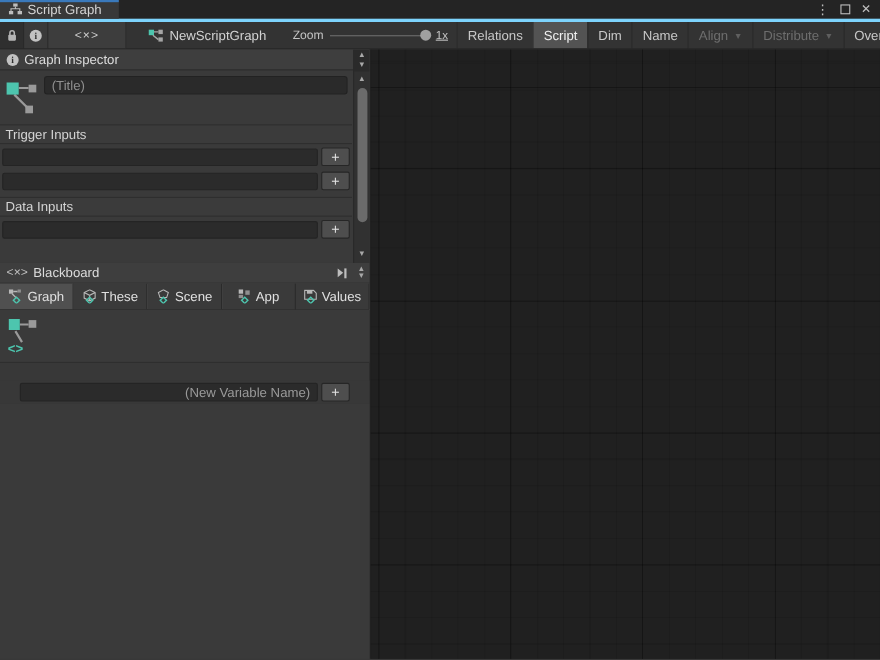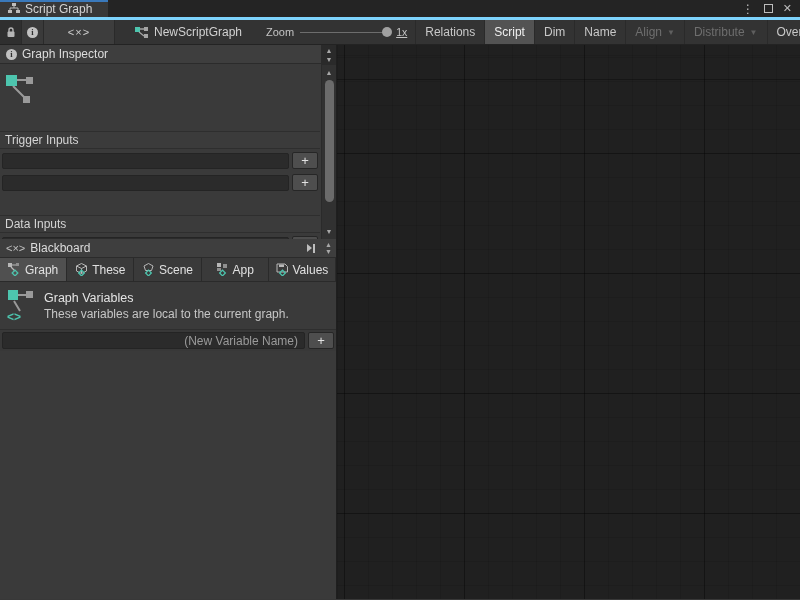--- a/index.html
+++ b/index.html
@@ -49,42 +49,42 @@
   .maxi .tri { width:0; height:0; border-left:5px solid #bdbdbd; border-top:4px solid transparent; border-bottom:4px solid transparent; }
   .maxi .bar { width:2px; height:9px; background:#bdbdbd; }
 
   
   .inspector { position:relative; height:194px; flex:none; background:#3a3a3a; overflow:hidden; }
   .insp-content { position:absolute; left:0; top:19px; right:16px; bottom:0; }
   .fields-row { display:flex; padding:5px 4px 4px 4px; gap:6px; }
   .fields-col { flex:1; display:flex; flex-direction:column; gap:3px; }
   .ufield { width:100%; height:17px; background:#2a2a2a; border:1px solid #222222; border-radius:3px; color:#cfcfcf; font-size:12px; padding:0 6px; font-family:"Liberation Sans", sans-serif; outline:none; }
   .ufield::placeholder { color:#8f8f8f; opacity:1; }
-  .sec-label { margin-top:22px; height:18px; background:#3b3b3b; border-top:1px solid #2e2e2e; border-bottom:1px solid #2e2e2e; display:flex; align-items:center; padding:0 5px; font-size:12px; color:#d4d4d4; }
+  .sec-label { margin-top:4px; height:18px; background:#3b3b3b; border-top:1px solid #2e2e2e; border-bottom:1px solid #2e2e2e; display:flex; align-items:center; padding:0 5px; font-size:12px; color:#d4d4d4; }
   .list-row { display:flex; align-items:center; gap:3px; padding:3px 2px 2px 2px; }
   .listbox { flex:1; height:16px; background:#2b2b2b; border:1px solid #242424; border-radius:2px; }
   .plusbtn { width:26px; height:17px; background:#4e4e4e; border:1px solid #262626; border-radius:2px; color:#e2e2e2; font-size:13px; line-height:14px; display:flex; align-items:center; justify-content:center; }
 
   
   .scrollcol { position:absolute; right:0; top:0; width:15px; height:194px; background:#313131; border-left:1px solid #2a2a2a; display:flex; flex-direction:column; align-items:center; }
   .sc-arrow { font-size:7px; color:#a8a8a8; line-height:9px; height:9px; }
   .sc-mini { background:#2a2a2a; width:100%; text-align:center; padding:1px 0; }
   .sc-thumb { width:9px; height:122px; background:#6b6b6b; border-radius:5px; margin:3px 0; }
   .sc-bottom { margin-top:auto; margin-bottom:3px; }
 
   
   .bb-header-arrows { display:flex; flex-direction:column; line-height:7px; margin-left:3px; }
   .bb-header-arrows span { font-size:7px; color:#a8a8a8; }
   .bb-tabs { height:24px; background:#737373; border-bottom:1px solid #2a2a2a; display:flex; flex:none; }
   .bb-tab { display:flex; align-items:center; justify-content:center; gap:4px; font-size:12px; color:#e0e0e0; background:#3a3a3a; border-right:1px solid #2a2a2a; flex:1; }
   .bb-tab.active { background:#505050; }
   .gv-block { flex:none; height:48px; background:#3a3a3a; border-bottom:1px solid #2e2e2e; display:flex; align-items:center; gap:8px; padding:2px 6px; }
   .gv-text .gv-h { font-size:12.5px; color:#e4e4e4; margin-bottom:2px; }
   .gv-text .gv-d { font-size:12px; color:#c6c6c6; }
-  .newvar-row { flex:none; height:21px; display:flex; align-items:flex-end; gap:3px; padding:2px 2px; background:#383838; }
+  .newvar-row { flex:none; height:21px; display:flex; align-items:flex-end; gap:3px; padding:2px 18px; background:#383838;margin-top:16px; }
   .newvar-field { flex:1; height:17px; background:#2b2b2b; border:1px solid #242424; border-radius:2px; color:#9a9a9a; font-size:12px; text-align:right; padding:0 6px; font-family:"Liberation Sans", sans-serif; outline:none; }
   .newvar-field::placeholder { color:#9a9a9a; opacity:1; text-align:right; }
   .vars-empty { flex:1; background:#3a3a3a; }
 
   
   .canvas { flex:1; background-color:#202020;
     background-image:
       repeating-linear-gradient(90deg, rgba(0,0,0,0.30) 0px, rgba(0,0,0,0.30) 1px, transparent 1px, transparent 120px),
       repeating-linear-gradient(0deg,  rgba(0,0,0,0.30) 0px, rgba(0,0,0,0.30) 1px, transparent 1px, transparent 120px),
       repeating-linear-gradient(90deg, rgba(0,0,0,0.10) 0px, rgba(0,0,0,0.10) 1px, transparent 1px, transparent 24px),
@@ -184,20 +184,21 @@
         </div>
         <div class="insp-content">
           <div class="fields-row">
             <svg width="30" height="36" viewBox="0 0 30 36">
               <path d="M13 11 H22 M9 17 L21 29" stroke="#9a9a9a" stroke-width="2" fill="none"></path>
               <rect x="2" y="6" width="11" height="11" fill="#4dc5ae"></rect>
               <rect x="22" y="8" width="7" height="7" fill="#9a9a9a"></rect>
               <rect x="19" y="27" width="7" height="7" fill="#9a9a9a"></rect>
             </svg>
             <div class="fields-col">
+              <input class="ufield" type="text" placeholder="(Title)" style="">
             </div>
           </div>
 
           <div class="sec-label">Trigger Inputs</div>
           <div class="list-row">
             <div class="listbox"></div>
             <div class="plusbtn">+</div>
           </div>
 
           <div class="list-row">
@@ -279,24 +280,20 @@
         </div>
       </div>
 
       <div class="gv-block">
         <svg width="30" height="36" viewBox="0 0 30 36">
           <path d="M12 7 H20 M8 13 L14 23" stroke="#9a9a9a" stroke-width="2" fill="none"></path>
           <rect x="2" y="2" width="10" height="10" fill="#4dc5ae"></rect>
           <rect x="20" y="3" width="7" height="7" fill="#9a9a9a"></rect>
           <text x="1" y="33" font-size="12" font-weight="bold" fill="#4dc5ae" font-family="Liberation Sans, sans-serif">&lt;&gt;</text>
         </svg>
-        <div class="gv-text">
-          <div class="gv-h">Graph Variables</div>
-          <div class="gv-d">These variables are local to the current graph.</div>
-        </div>
       </div>
 
       <div class="newvar-row">
         <input class="newvar-field" type="text" placeholder="(New Variable Name)" style="">
         <div class="plusbtn">+</div>
       </div>
 
       <div class="vars-empty"></div>
     </div>
 

